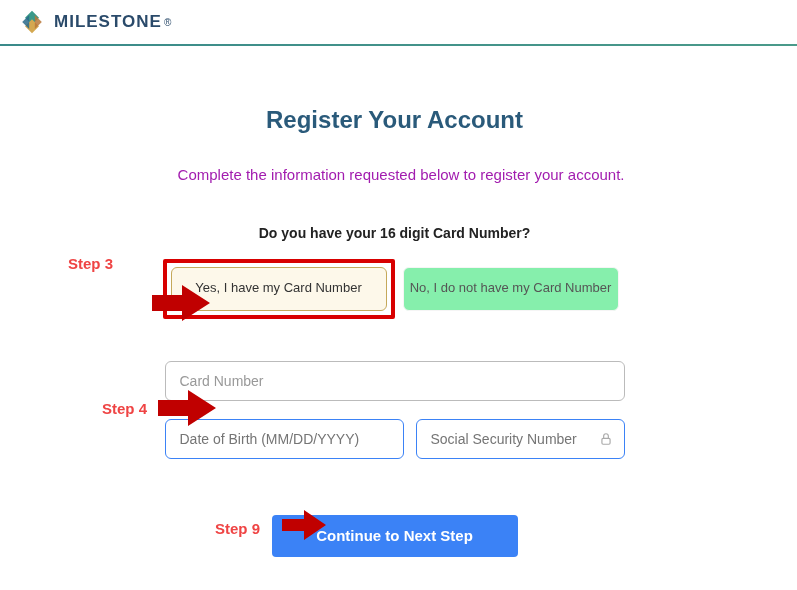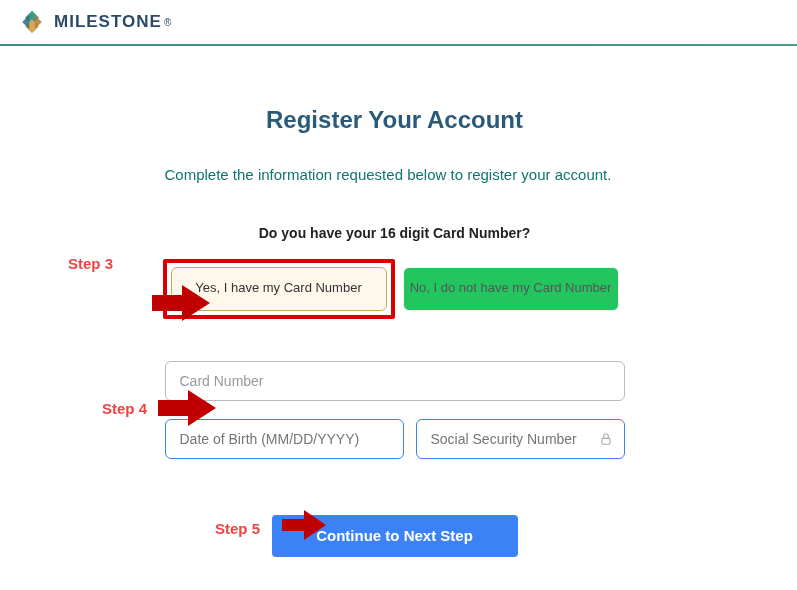--- a/index.html
+++ b/index.html
@@ -44,22 +44,22 @@
       text-align: center;
     }
     .page-title {
       font-size: 24px;
       font-weight: 700;
       color: #2a5a7a;
       margin-bottom: 30px;
     }
     .subtitle {
       font-size: 15px;
-      color: #0f766e;
-      text-align: left;
+      color: #a21caf;
+      text-align: right;
       width: 460px;
       margin: 0 auto 38px;
       line-height: 1.5;
     }
     .question {
       font-size: 14px;
       font-weight: 700;
       color: #222;
       margin-bottom: 26px;
     }
@@ -92,21 +92,21 @@
       position: absolute;
       border: 4px solid #d80000;
       border-radius: 2px;
       pointer-events: none;
       top: -8px;
       left: -8px;
       right: -8px;
       bottom: -8px;
     }
     .option-no {
-      background: #22c55e;
+      background: #86efac;
       border: 1px solid #f5f5f5;
       color: #555;
     }
     .input-group {
       width: 460px;
       margin: 0 auto 18px;
       position: relative;
     }
     .input-field {
       width: 100%;
@@ -228,16 +228,16 @@
 <div class="step-label" style="top:255px;left:68px;">Step 3</div>
 <svg class="arrow" style="top:285px;left:152px;" width="58" height="36" viewBox="0 0 58 36">
   <polygon points="0,10 30,10 30,0 58,18 30,36 30,26 0,26" fill="#c00000"></polygon>
 </svg>
 
 <div class="step-label" style="top:400px;left:102px;">Step 4</div>
 <svg class="arrow" style="top:390px;left:158px;" width="58" height="36" viewBox="0 0 58 36">
   <polygon points="0,10 30,10 30,0 58,18 30,36 30,26 0,26" fill="#c00000"></polygon>
 </svg>
 
-<div class="step-label" style="top:520px;left:215px;">Step 5</div>
+<div class="step-label" style="top:520px;left:215px;">Step 9</div>
 <svg class="arrow" style="top:510px;left:282px;" width="44" height="30" viewBox="0 0 44 30">
   <polygon points="0,9 22,9 22,0 44,15 22,30 22,21 0,21" fill="#c00000"></polygon>
 </svg>
 
 </body></html>

